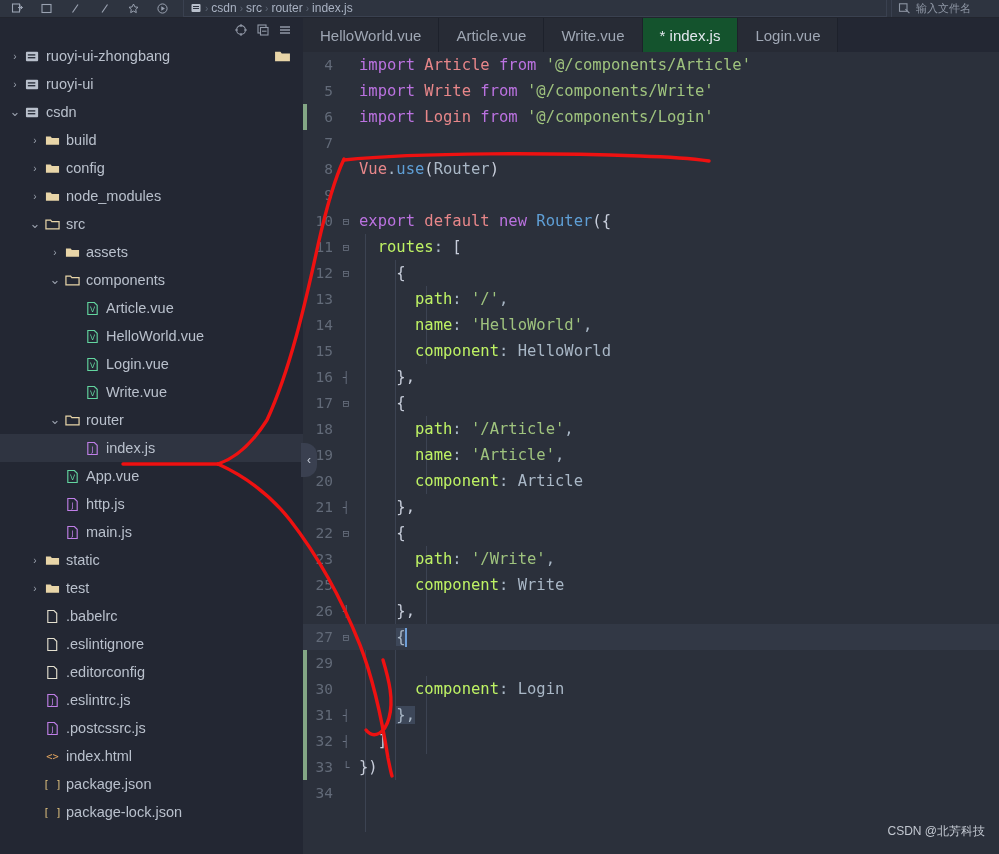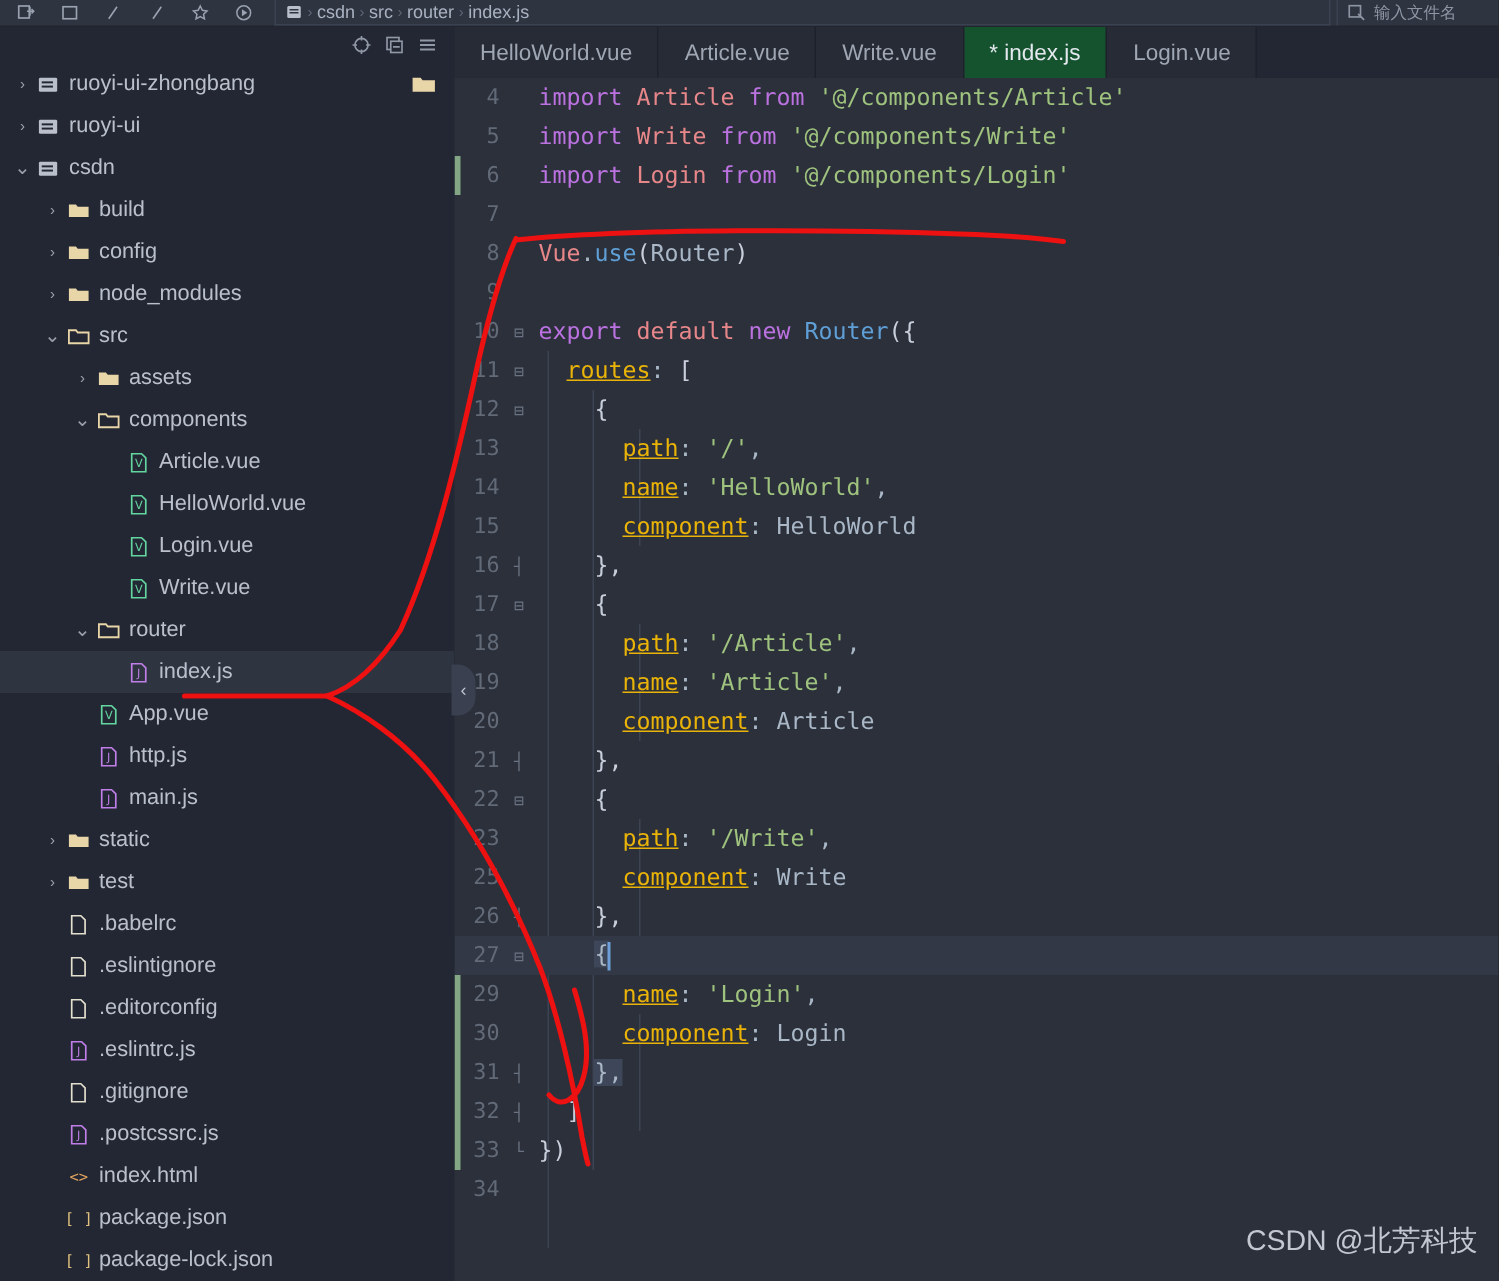--- a/index.html
+++ b/index.html
@@ -100,37 +100,37 @@
     width: 14px; min-width: 14px; text-align: center;
     color: #6b7383; font-size: 11px; font-family: "DejaVu Sans Mono", monospace;
   }
   .code { padding-left: 6px; text-align: center; }
 
   .indent-guides { position: absolute; left: 0; top: 0; width: 696px; height: 802px; pointer-events: none; }
   .ig { position: absolute; width: 1px; background: #3c4352; }
   .imp  { color: #bb72e0; }
   .cls  { color: #e8878a; }
   .str  { color: #9fc37e; }
-  .prop { color: #eab308; text-decoration: underline; }
+  .prop { color: #bef264; }
   .fn   { color: #5f9fd6; }
   .pln  { color: #a9b7c6; }
   .brc  { color: #c8cedb; }
   .brmatch { background: #3d4759; }
 
   .collapse-handle {
     position: absolute; left: 301px; top: 443px;
     width: 16px; height: 34px; background: #3a4050;
     border-radius: 0 12px 12px 0;
     display: flex; align-items: center; justify-content: center;
     color: #c2c8d4; font-size: 12px; z-index: 40;
   }
 
   .watermark {
     position: absolute; right: 14px; bottom: 14px;
-    color: #cfd4dd; font-size: 19px; font-family: "Liberation Sans", sans-serif;
+    color: #cfd4dd; font-size: 12px; font-family: "Liberation Sans", sans-serif;
     opacity: .92; z-index: 60;
   }
 
   .annot { position: absolute; left: 0; top: 0; width: 999px; height: 854px; pointer-events: none; z-index: 55; }
 
   .caretbar {
     display: inline-block; width: 2px; height: 19px; background: #6f9fd8;
     vertical-align: middle; margin-left: -1px;
   }
 </style>
@@ -452,29 +452,20 @@
       </div>
       <div class="row" style="padding-left: 28px;">
         <span class="arrow"></span>
         <span class="ficon">
           <svg width="15" height="15" viewBox="0 0 16 16">
             <path d="M3 1.6h7l3 3v9.8H3z" fill="none" stroke="#c07fe8" stroke-width="1.2"></path>
             <text x="8" y="11.3" font-size="8" fill="#c07fe8" text-anchor="middle" font-family="DejaVu Sans, sans-serif">J</text>
           </svg>
         </span>
         <span class="lbl">.eslintrc.js</span>
-      </div>
-      <div class="row" style="padding-left: 28px;">
-        <span class="arrow"></span>
-        <span class="ficon">
-          <svg width="15" height="15" viewBox="0 0 16 16">
-            <path d="M3 1.6h6.5l3 3v9.8H3z" fill="none" stroke="#e4e0cf" stroke-width="1.2"></path>
-          </svg>
-        </span>
-        <span class="lbl">.gitignore</span>
       </div>
       <div class="row" style="padding-left: 28px;">
         <span class="arrow"></span>
         <span class="ficon">
           <svg width="15" height="15" viewBox="0 0 16 16">
             <path d="M3 1.6h7l3 3v9.8H3z" fill="none" stroke="#c07fe8" stroke-width="1.2"></path>
             <text x="8" y="11.3" font-size="8" fill="#c07fe8" text-anchor="middle" font-family="DejaVu Sans, sans-serif">J</text>
           </svg>
         </span>
         <span class="lbl">.postcssrc.js</span>
@@ -556,21 +547,21 @@
         <div class="cl"><span class="ln">17</span><span class="fold">⊟</span><span class="code"><span class="pln">    </span><span class="brc">{</span></span></div>
         <div class="cl"><span class="ln">18</span><span class="fold"></span><span class="code"><span class="pln">      </span><span class="prop">path</span><span class="pln">: </span><span class="str">'/Article'</span><span class="pln">,</span></span></div>
         <div class="cl"><span class="ln">19</span><span class="fold"></span><span class="code"><span class="pln">      </span><span class="prop">name</span><span class="pln">: </span><span class="str">'Article'</span><span class="pln">,</span></span></div>
         <div class="cl"><span class="ln">20</span><span class="fold"></span><span class="code"><span class="pln">      </span><span class="prop">component</span><span class="pln">: </span><span class="pln">Article</span></span></div>
         <div class="cl"><span class="ln">21</span><span class="fold">┤</span><span class="code"><span class="pln">    </span><span class="brc">},</span></span></div>
         <div class="cl"><span class="ln">22</span><span class="fold">⊟</span><span class="code"><span class="pln">    </span><span class="brc">{</span></span></div>
         <div class="cl"><span class="ln">23</span><span class="fold"></span><span class="code"><span class="pln">      </span><span class="prop">path</span><span class="pln">: </span><span class="str">'/Write'</span><span class="pln">,</span></span></div>
         <div class="cl"><span class="ln">25</span><span class="fold"></span><span class="code"><span class="pln">      </span><span class="prop">component</span><span class="pln">: </span><span class="pln">Write</span></span></div>
         <div class="cl"><span class="ln">26</span><span class="fold">┤</span><span class="code"><span class="pln">    </span><span class="brc">},</span></span></div>
         <div class="cl caret"><span class="ln">27</span><span class="fold">⊟</span><span class="code"><span class="pln">    </span><span class="brmatch">{</span><span class="caretbar"></span></span></div>
-        <div class="cl"><span class="ln">29</span><span class="fold"></span><span class="code"><span class="pln">      </span><span class="prop">name</span><span class="pln">: </span><span class="str">'Login'</span><span class="pln">,</span></span></div>
+        <div class="cl"><span class="ln">29</span><span class="fold"></span></div>
         <div class="cl"><span class="ln">30</span><span class="fold"></span><span class="code"><span class="pln">      </span><span class="prop">component</span><span class="pln">: </span><span class="pln">Login</span></span></div>
         <div class="cl"><span class="ln">31</span><span class="fold">┤</span><span class="code"><span class="pln">    </span><span class="brmatch">},</span></span></div>
         <div class="cl"><span class="ln">32</span><span class="fold">┤</span><span class="code"><span class="pln">  </span><span class="brc">]</span></span></div>
         <div class="cl"><span class="ln">33</span><span class="fold">└</span><span class="code"><span class="brc">})</span></span></div>
         <div class="cl"><span class="ln">34</span><span class="fold"></span><span class="code"></span></div>
       </div>
   </div>
 
   <div class="collapse-handle">‹</div>
 

